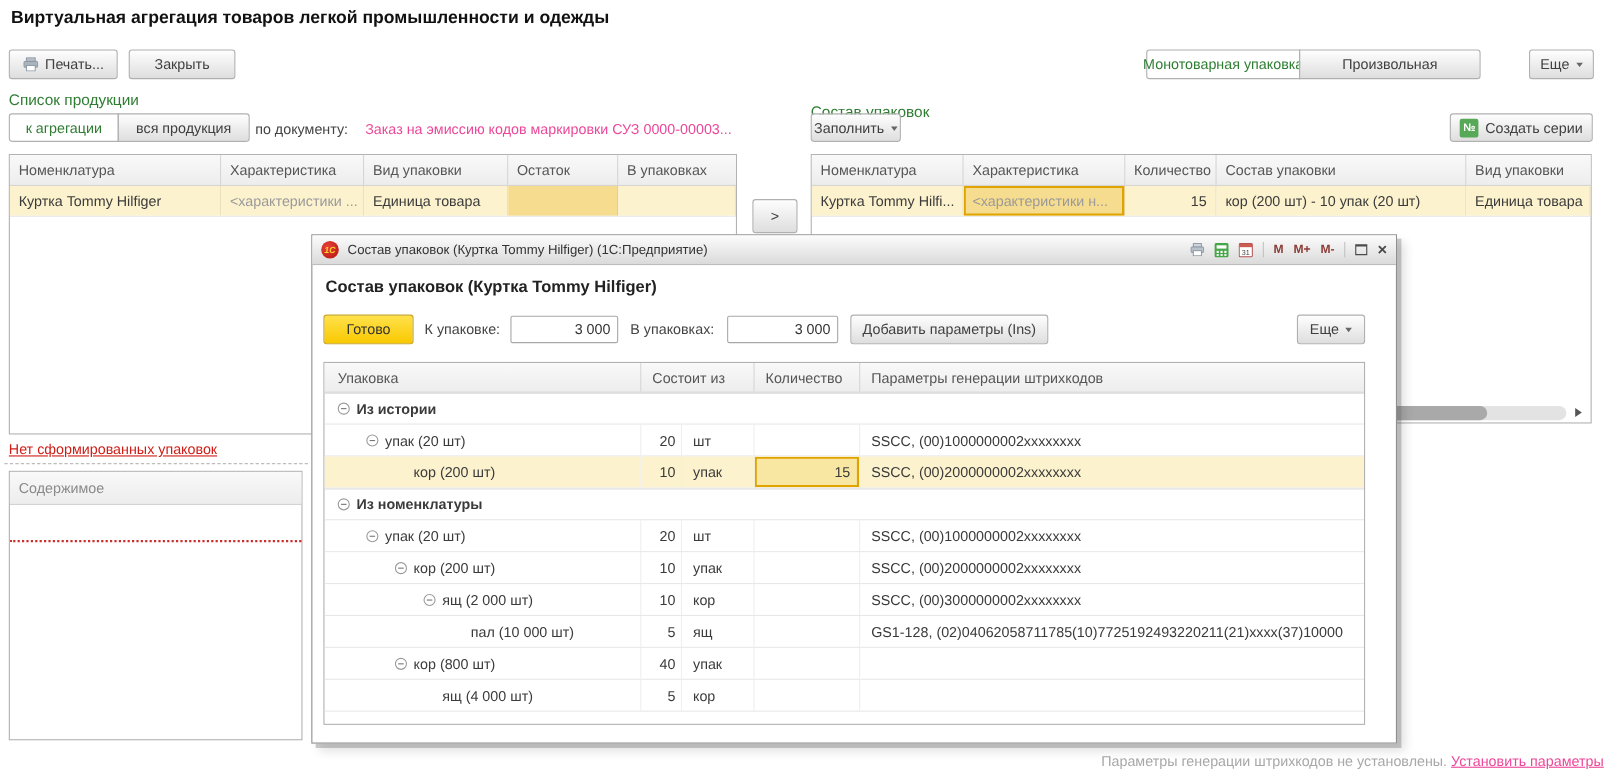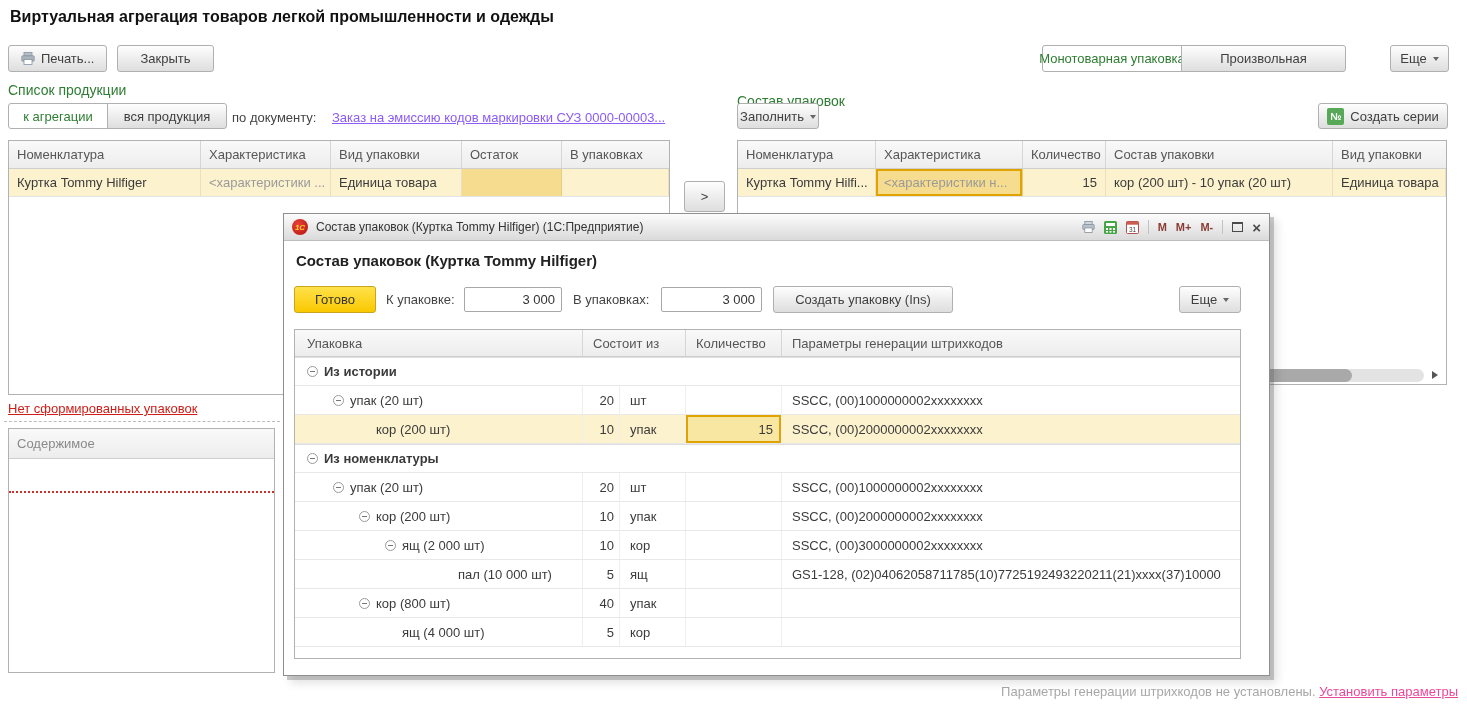--- a/index.html
+++ b/index.html
@@ -17,21 +17,21 @@
   button.btn.green { color:#2e7d32; }
   button.btn.small { height:26px; }
   .segwrap { position:absolute; display:flex; }
   .segwrap .btn { border-radius:0; margin-left:-1px; }
   .segwrap .btn:first-child { border-radius:3px 0 0 3px; margin-left:0; }
   .segwrap .btn:last-child { border-radius:0 3px 3px 0; }
   .caret { width:0; height:0; border:3.5px solid transparent; border-top:4.5px solid #666; margin-top:4px; display:inline-block; }
   .done { background:linear-gradient(#ffe14a,#f9c800) !important; border-color:#c9a51d !important; font-weight:bold; color:#333 !important; }
 
   .lbl { color:#444; }
-  .doc-link { color:#8b5cf6; text-decoration:underline; cursor:pointer; white-space:nowrap; }
+  .doc-link { color:#ec4899; cursor:pointer; white-space:nowrap; }
   .red-link { color:#cf1d17; text-decoration:underline; cursor:pointer; }
   .field { position:absolute; height:25px; border:1px solid #a8a8a8; border-radius:2px; background:#fff;
            text-align:right; padding:0 6px; font:13px "Liberation Sans","DejaVu Sans",sans-serif; color:#333; }
 
   .tbl { position:absolute; border:1px solid #b2b2b2; background:#fff; display:flex; flex-direction:column; }
   .thead { display:flex; height:28px; background:linear-gradient(#f9f9f9,#ededed); border-bottom:1px solid #cfcfcf; flex:none; }
   .th { display:flex; align-items:center; padding:0 8px; border-right:1px solid #d6d6d6; color:#565656;
         overflow:hidden; white-space:nowrap; }
   .th:last-child { border-right:none; }
   .trow { display:flex; height:28px; border-bottom:1px solid #e4e4e4; flex:none; }
@@ -252,21 +252,21 @@
   <div class="modal-title">Состав упаковок (Куртка Tommy Hilfiger)</div>
 
   <button class="btn done abs" style="left:10px;top:72px;width:82px;">
     <span>Готово</span>
   </button>
   <span class="abs lbl" style="left:102px;top:78px;">К упаковке:</span>
   <input class="field" style="left: 180px; top: 73px; width: 98px;" readonly="" value="3 000">
   <span class="abs lbl" style="left:289px;top:78px;">В упаковках:</span>
   <input class="field" style="left: 377px; top: 73px; width: 101px;" readonly="" value="3 000">
   <button class="btn abs" style="left:489px;top:72px;width:180px;">
-    <span>Создать упаковку (Ins)</span>
+    <span>Добавить параметры (Ins)</span>
   </button>
   <button class="btn abs" style="left:895px;top:72px;width:62px;">
     <span>Еще</span>
     <span class="caret"></span>
   </button>
 
   <div class="mtbl" style="left:10px;top:115px;width:947px;height:330px;">
     <div class="mthead">
       <div class="mth" style="width:288px;padding-left:12px;">Упаковка</div>
       <div class="mth" style="width:103px;">Состоит из</div>
@@ -330,21 +330,21 @@
           <div class="mcell mc-pack" style="padding-left: 90px;">
             <div class="exp"></div>
             <div class="">ящ (2 000 шт)</div>
           </div>
           <div class="mcell mc-num">10</div>
           <div class="mcell mc-unit">кор</div>
           <div class="mcell mc-qty"></div>
           <div class="mcell mc-bar">SSCC, (00)3000000002xxxxxxxx</div>
         </div>
         <div class="mrow">
-          <div class="mcell mc-pack" style="padding-left: 116px; justify-content: center;">
+          <div class="mcell mc-pack" style="padding-left: 116px;">
             <div class="exp-sp"></div>
             <div class="">пал (10 000 шт)</div>
           </div>
           <div class="mcell mc-num">5</div>
           <div class="mcell mc-unit">ящ</div>
           <div class="mcell mc-qty"></div>
           <div class="mcell mc-bar">GS1-128, (02)04062058711785(10)7725192493220211(21)xxxx(37)10000</div>
         </div>
         <div class="mrow">
           <div class="mcell mc-pack" style="padding-left: 64px;">

